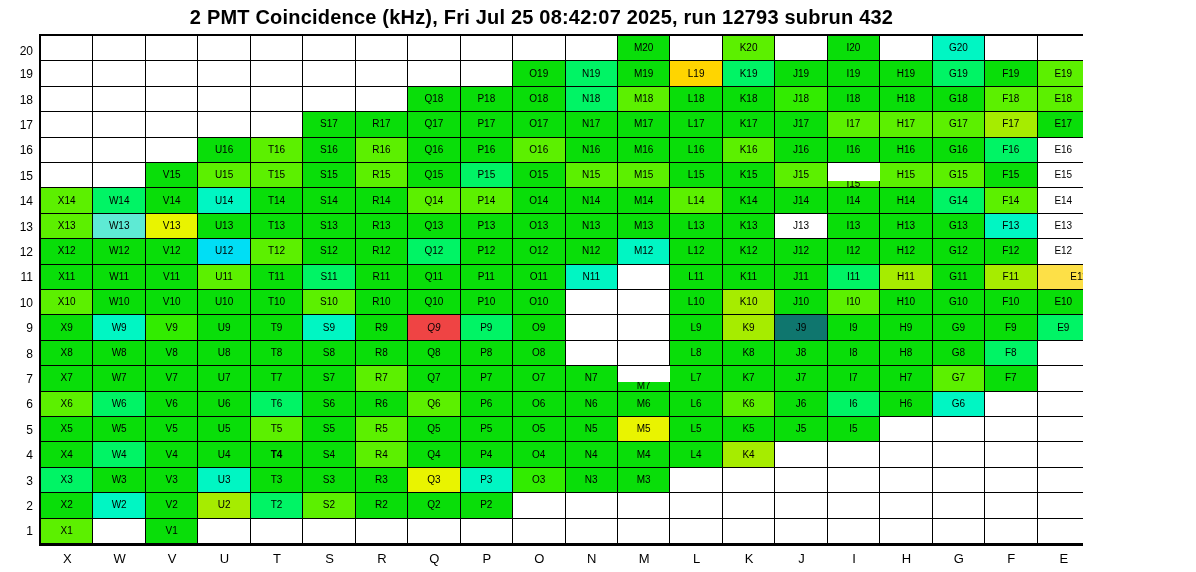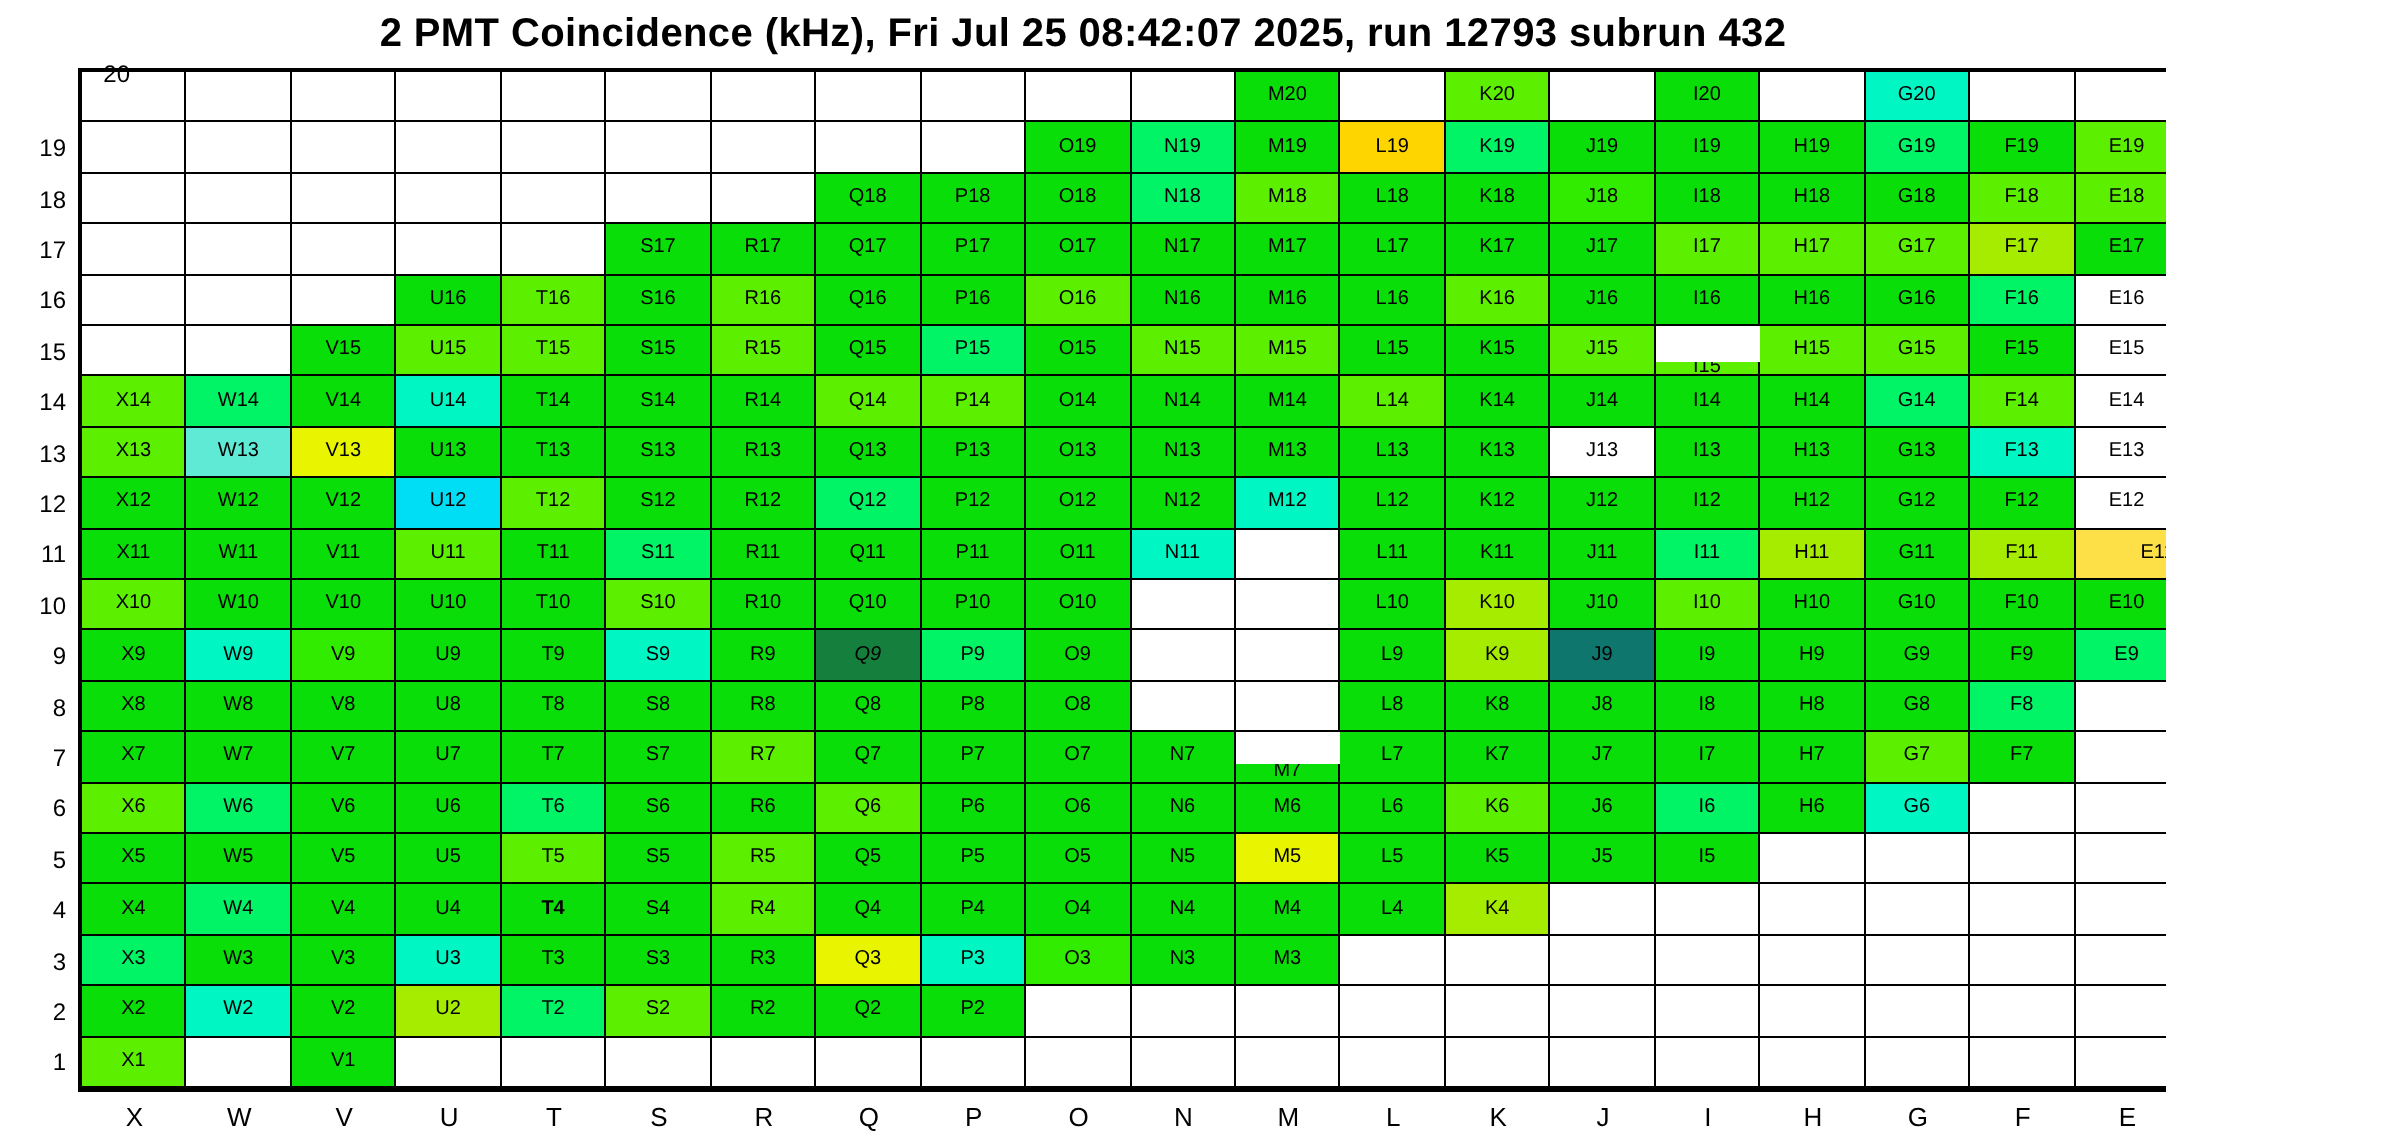--- a/index.html
+++ b/index.html
@@ -258,21 +258,21 @@
       <div class="cell" style="background: rgb(9, 222, 9);">G10</div>
       <div class="cell" style="background: rgb(9, 222, 9);">F10</div>
       <div class="cell" style="background: rgb(9, 222, 9);">E10</div>
       <div class="cell" style="background: rgb(9, 222, 9);">X9</div>
       <div class="cell" style="background: rgb(0, 246, 195);">W9</div>
       <div class="cell" style="background: rgb(50, 236, 0);">V9</div>
       <div class="cell" style="background: rgb(9, 222, 9);">U9</div>
       <div class="cell" style="background: rgb(9, 222, 9);">T9</div>
       <div class="cell" style="background: rgb(0, 246, 195);">S9</div>
       <div class="cell" style="background: rgb(9, 222, 9);">R9</div>
-      <div class="cell" style="background: #15803d; font-style: italic;">Q9</div>
+      <div class="cell" style="background: #ef4444; font-style: italic;">Q9</div>
       <div class="cell" style="background: rgb(0, 244, 101);">P9</div>
       <div class="cell" style="background: rgb(9, 222, 9);">O9</div>
       <div class="cell"></div>
       <div class="cell"></div>
       <div class="cell" style="background: rgb(9, 222, 9);">L9</div>
       <div class="cell" style="background: rgb(166, 236, 0);">K9</div>
       <div class="cell" style="background: #0f766e;">J9</div>
       <div class="cell" style="background: rgb(9, 222, 9);">I9</div>
       <div class="cell" style="background: rgb(9, 222, 9);">H9</div>
       <div class="cell" style="background: rgb(9, 222, 9);">G9</div>
@@ -433,21 +433,21 @@
       <div class="cell"></div>
       <div class="cell"></div>
       <div class="cell"></div>
       <div class="cell"></div>
       <div class="cell"></div>
       <div class="cell"></div>
       <div class="cell"></div>
       <div class="cell"></div>
     </div>
   <div id="yaxis">
-      <div class="ylab" style="top: 37px; padding-left: 32px;">20</div>
+      <div class="ylab" style="top: 51px;">20</div>
       <div class="ylab" style="top: 74.1px;">19</div>
       <div class="ylab" style="top: 99.5px;">18</div>
       <div class="ylab" style="top: 124.9px;">17</div>
       <div class="ylab" style="top: 150.3px;">16</div>
       <div class="ylab" style="top: 175.7px;">15</div>
       <div class="ylab" style="top: 201.1px;">14</div>
       <div class="ylab" style="top: 226.5px;">13</div>
       <div class="ylab" style="top: 251.9px;">12</div>
       <div class="ylab" style="top: 277.3px;">11</div>
       <div class="ylab" style="top: 302.7px;">10</div>

